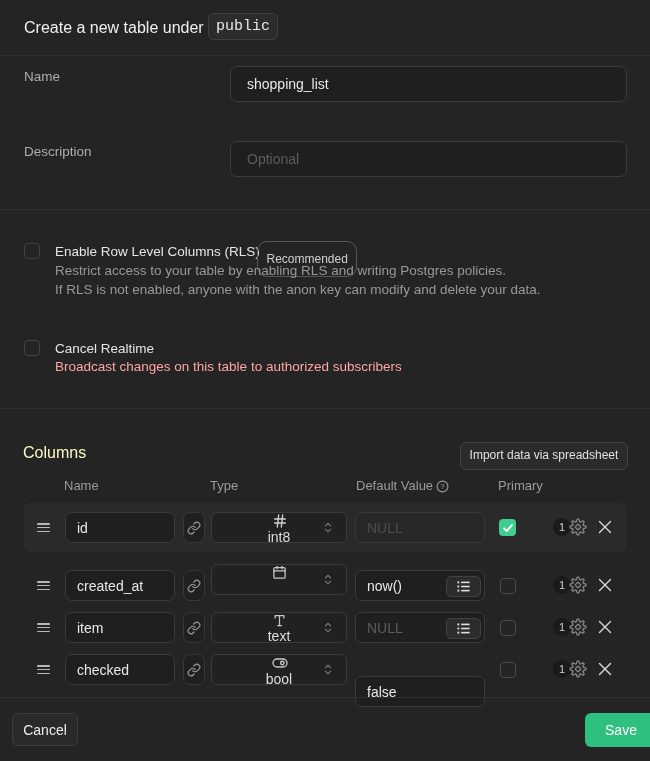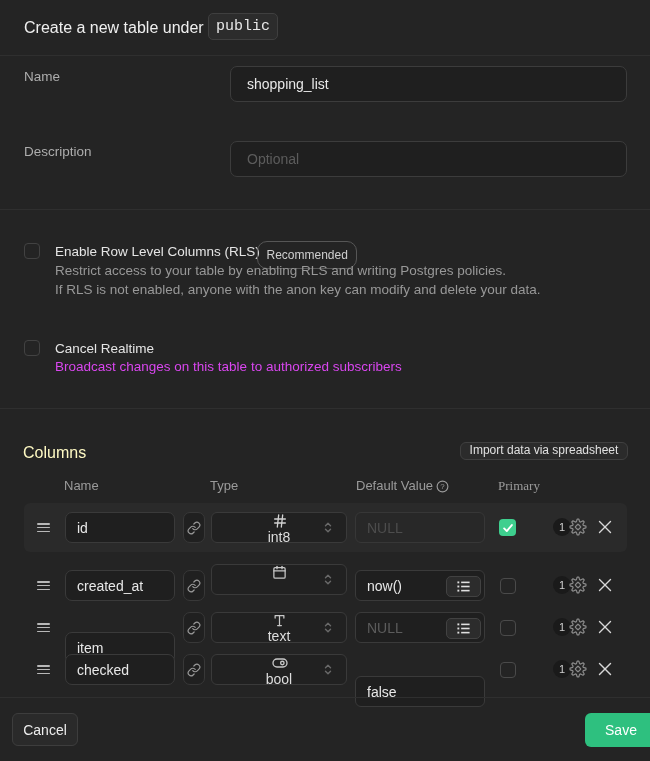--- a/index.html
+++ b/index.html
@@ -37,38 +37,38 @@
     <span class="txt">shopping_list</span>
   </div>
   <div class="label abs" style="left:24px; top:144px;">Description</div>
   <div class="input" style="left:230px; top:141px; width:397px; height:36px; padding-left:16px;">
     <span class="txt ph">Optional</span>
   </div>
   <div class="divider" style="top:209px;"></div>
 
   <div class="cb" style="left:24px; top:243px;"></div>
   <div class="abs" style="left:55px; top:243px; font-size:13.5px; line-height:17px; color:#e5e5e5;">Enable Row Level Columns (RLS)</div>
-  <div class="abs" style="left:257px; top:241px; height:28px; padding:0 8.5px; border:1px solid #565656; border-radius:10px; display:flex; align-items:center; font-size:12px; color:#cfcfcf;">Recommended</div>
+  <div class="abs" style="left:257px; top:241px; height:36px; padding:0 8.5px; border:1px solid #565656; border-radius:10px; display:flex; align-items:center; font-size:12px; color:#cfcfcf;">Recommended</div>
   <div class="abs" style="left:55px; top:262px; font-size:13.5px; color:#989898; line-height:18.5px;">Restrict access to your table by enabling RLS and writing Postgres policies.<br>If RLS is not enabled, anyone with the anon key can modify and delete your data.</div>
 
   <div class="cb" style="left:24px; top:340px;"></div>
   <div class="abs" style="left:55px; top:340px; font-size:13.5px; line-height:17px; color:#e5e5e5;">Cancel Realtime</div>
-  <div class="abs" style="left:55px; top:357px; font-size:13.5px; line-height:19px; color:#d946ef;">Broadcast changes on this table to authorized subscribers</div>
+  <div class="abs" style="left:55px; top:357px; font-size:13.5px; line-height:19px; color:#fca5a5;">Broadcast changes on this table to authorized subscribers</div>
   <div class="divider" style="top:408px;"></div>
 
   <div class="abs" style="left:23px; top:444px; font-size:16px; font-weight:500; color:#fef9c3;">Columns</div>
-  <div class="abs" style="left:460px; top:442px; width:168px; height:18px; background:#2b2b2b; border:1px solid #404040; border-radius:6px; display:flex; align-items:center; justify-content:center; padding-bottom:2px; font-size:12px; color:#e0e0e0;">Import data via spreadsheet</div>
+  <div class="abs" style="left:460px; top:442px; width:168px; height:28px; background:#2b2b2b; border:1px solid #404040; border-radius:6px; display:flex; align-items:center; justify-content:center; padding-bottom:2px; font-size:12px; color:#e0e0e0;">Import data via spreadsheet</div>
   <div class="hlabel" style="left:64px; top:478px;">Name</div>
   <div class="hlabel" style="left:210px; top:478px;">Type</div>
   <div class="hlabel" style="left:356px; top:478px;">Default Value</div>
   <svg class="abs" style="left:436px; top:479.5px;" width="13" height="13" viewBox="0 0 14 14">
     <circle cx="7" cy="7" r="5.8" fill="none" stroke="#9b9b9b" stroke-width="1.2"></circle>
     <text x="7" y="10" font-size="8.5" fill="#9b9b9b" text-anchor="middle" font-family="Liberation Sans">?</text>
   </svg>
-  <div class="hlabel" style="left:498px; top:478px;font-family:Liberation Serif, serif;">Primary</div>
+  <div class="hlabel" style="left:498px; top:478px;">Primary</div>
 
   <div class="abs" style="left:24px; top:503px; width:603px; height:49px; background:#2a2a2a; border-radius:6px;"></div>
 
   <div class="handle" style="left:37px; top:523px;">
     <div></div>
     <div></div>
     <div></div>
   </div>
   <div class="rowinput" style="left:65px; top:512px; width:110px;">id</div>
   <div class="linkbtn" style="left:183px; top:512px;">
@@ -158,21 +158,21 @@
     </svg></div>
   <div class="abs" style="left:598px; top:578px;"><svg width="14" height="14" viewBox="0 0 14 14" fill="none" stroke="#d8d8d8" stroke-width="1.4" stroke-linecap="round">
       <path d="M1.5 1.5 12.5 12.5"></path>
       <path d="M12.5 1.5 1.5 12.5"></path>
     </svg></div>
   <div class="handle" style="left:37px; top:623px;">
     <div></div>
     <div></div>
     <div></div>
   </div>
-  <div class="rowinput" style="left:65px; top:612px; width:110px;margin-top:20px;">item</div>
+  <div class="rowinput" style="left:65px; top:612px; width:110px;">item</div>
   <div class="linkbtn" style="left:183px; top:612px;">
     <svg width="14" height="14" viewBox="0 0 24 24" fill="none" stroke="#9a9a9a" stroke-width="2" stroke-linecap="round" stroke-linejoin="round">
       <path d="M10 13a5 5 0 0 0 7.54.54l3-3a5 5 0 0 0-7.07-7.07l-1.72 1.71"></path>
       <path d="M14 11a5 5 0 0 0-7.54-.54l-3 3a5 5 0 0 0 7.07 7.07l1.71-1.71"></path>
     </svg>
   </div>
   <div class="typesel" style="left:211px; top:612px;">
     <span class="ticon">
       <svg width="15" height="15" viewBox="0 0 24 24" fill="none" stroke="#c8c8c8" stroke-width="2" stroke-linecap="round" stroke-linejoin="round">
         <path d="M5 8V4h14v4"></path>

